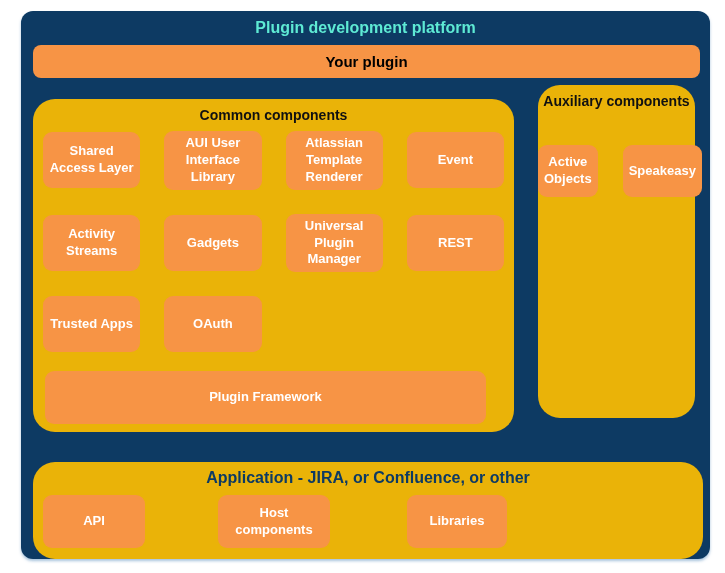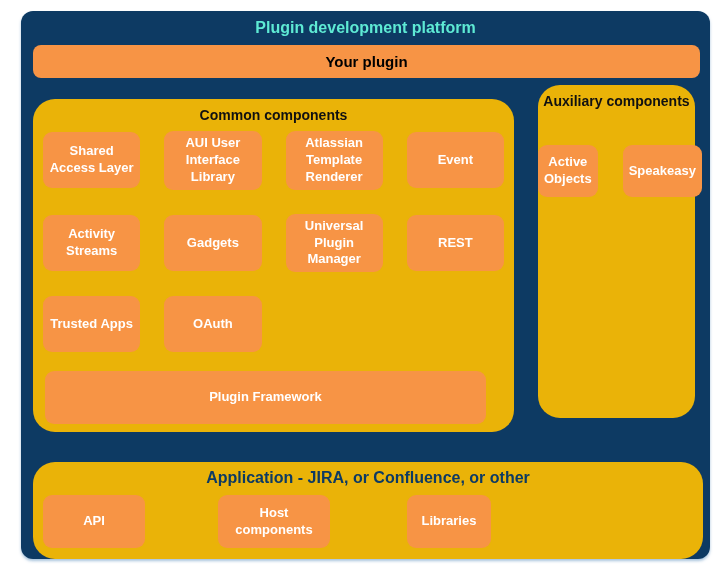--- a/index.html
+++ b/index.html
@@ -95,21 +95,21 @@
   }
   .app-box {
     position: absolute;
     top: 33px;
     height: 53px;
     min-height: 53px;
     padding: 4px 12px;
   }
   .app-box.api       { left: 10px;  width: 102px; }
   .app-box.host      { left: 185px; width: 112px; padding: 4px 10px; }
-  .app-box.libraries { left: 374px; width: 84px; }
+  .app-box.libraries { left: 374px; width: 100px; }
 </style>
 </head>
 <body>
 
 <div class="outer">
 
   <div class="platform-title">Plugin development platform</div>
 
   <div class="your-plugin">Your plugin</div>
 

